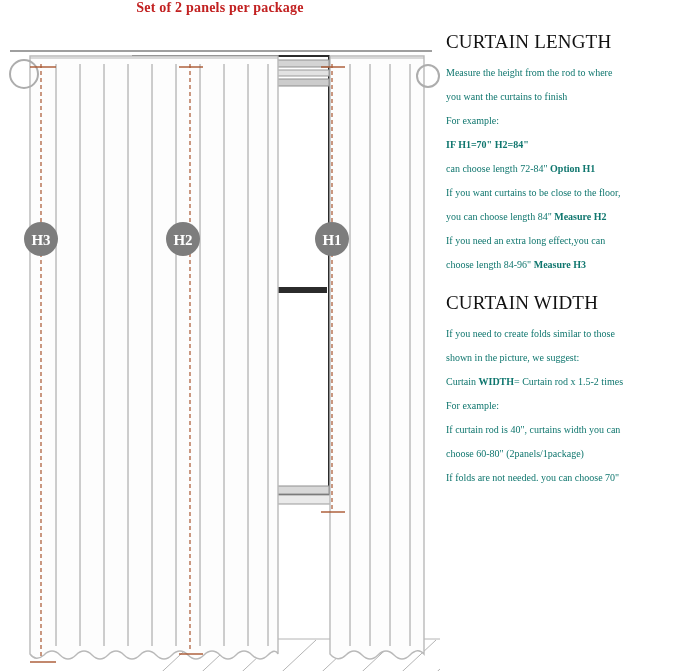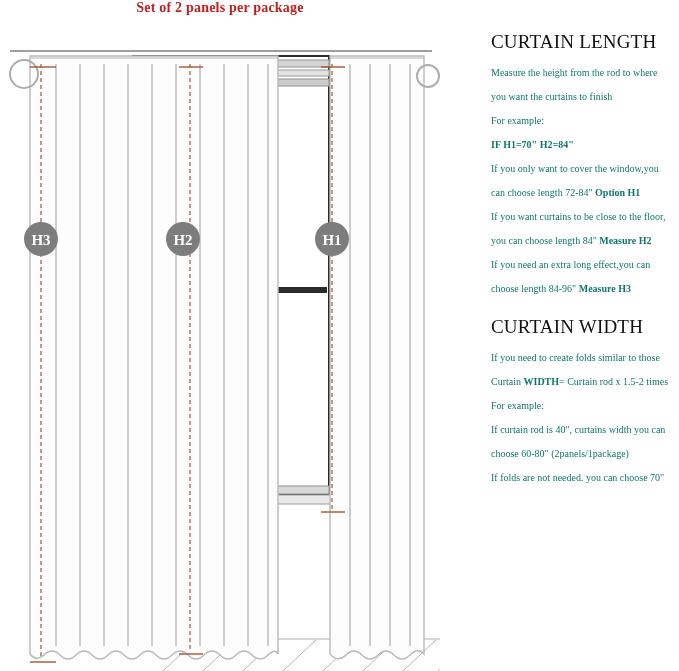--- a/index.html
+++ b/index.html
@@ -52,21 +52,21 @@
     height: 639px;
   }
   .heading {
     font-family: "Liberation Serif", serif;
     font-size: 19px;
     letter-spacing: 0.2px;
     color: #111;
     margin: 0 0 8px 0;
     line-height: 1.1;
   }
-  .sec { margin-bottom: 16px; margin-left: 45px; }
+  .sec { margin-bottom: 16px; }
   .sec.note-sec { margin-bottom: 0; }
   .line {
     font-family: Liberation Serif, serif;
     font-size: 10px;
     line-height: 24px;
     color: #0f766e;
     white-space: nowrap;
   }
   .line b { font-weight: bold; }
   .heading-note { margin-bottom: 6px; }
@@ -191,33 +191,33 @@
 
   <div class="textcol">
 
     <div class="sec">
       <div class="heading">CURTAIN LENGTH</div>
       <div class="lines">
           <div class="line"><span>Measure the height from the rod to where</span></div>
           <div class="line"><span>you want the curtains to finish</span></div>
           <div class="line"><span>For example:</span></div>
           <div class="line"><b>IF H1=70" H2=84"</b></div>
-          <div class="line"><span>If you only want to cover the window,you</span></div>
           <div class="line"><span>can choose length 72-84" </span><b>Option H1</b></div>
           <div class="line"><span>If you want curtains to be close to the floor,</span></div>
           <div class="line"><span>you can choose length 84" </span><b>Measure H2</b></div>
           <div class="line"><span>If you need an extra long effect,you can</span></div>
           <div class="line"><span>choose length 84-96" </span><b>Measure H3</b></div>
         </div>
     </div>
 
     <div class="sec">
       <div class="heading">CURTAIN WIDTH</div>
       <div class="lines">
           <div class="line"><span>If you need to create folds similar to those</span></div>
+          <div class="line"><span>shown in the picture, we suggest:</span></div>
           <div class="line"><span>Curtain </span><b>WIDTH</b><span>= Curtain rod x 1.5-2 times</span></div>
           <div class="line"><span>For example:</span></div>
           <div class="line"><span>If curtain rod is 40", curtains width you can</span></div>
           <div class="line"><span>choose 60-80" (2panels/1package)</span></div>
           <div class="line"><span>If folds are not needed. you can choose 70"</span></div>
         </div>
     </div>
 
 
   </div>

